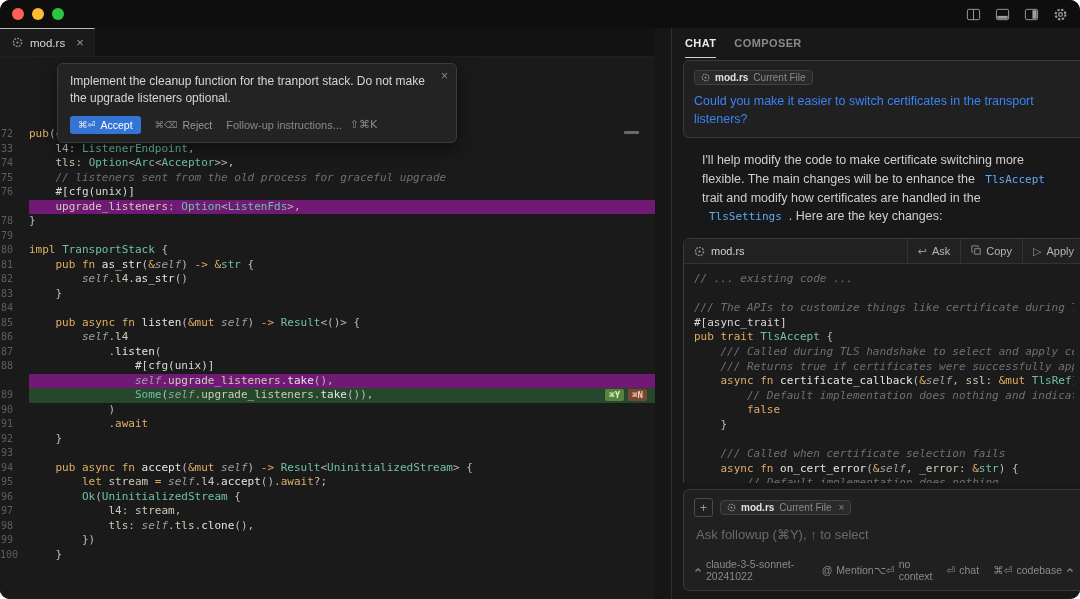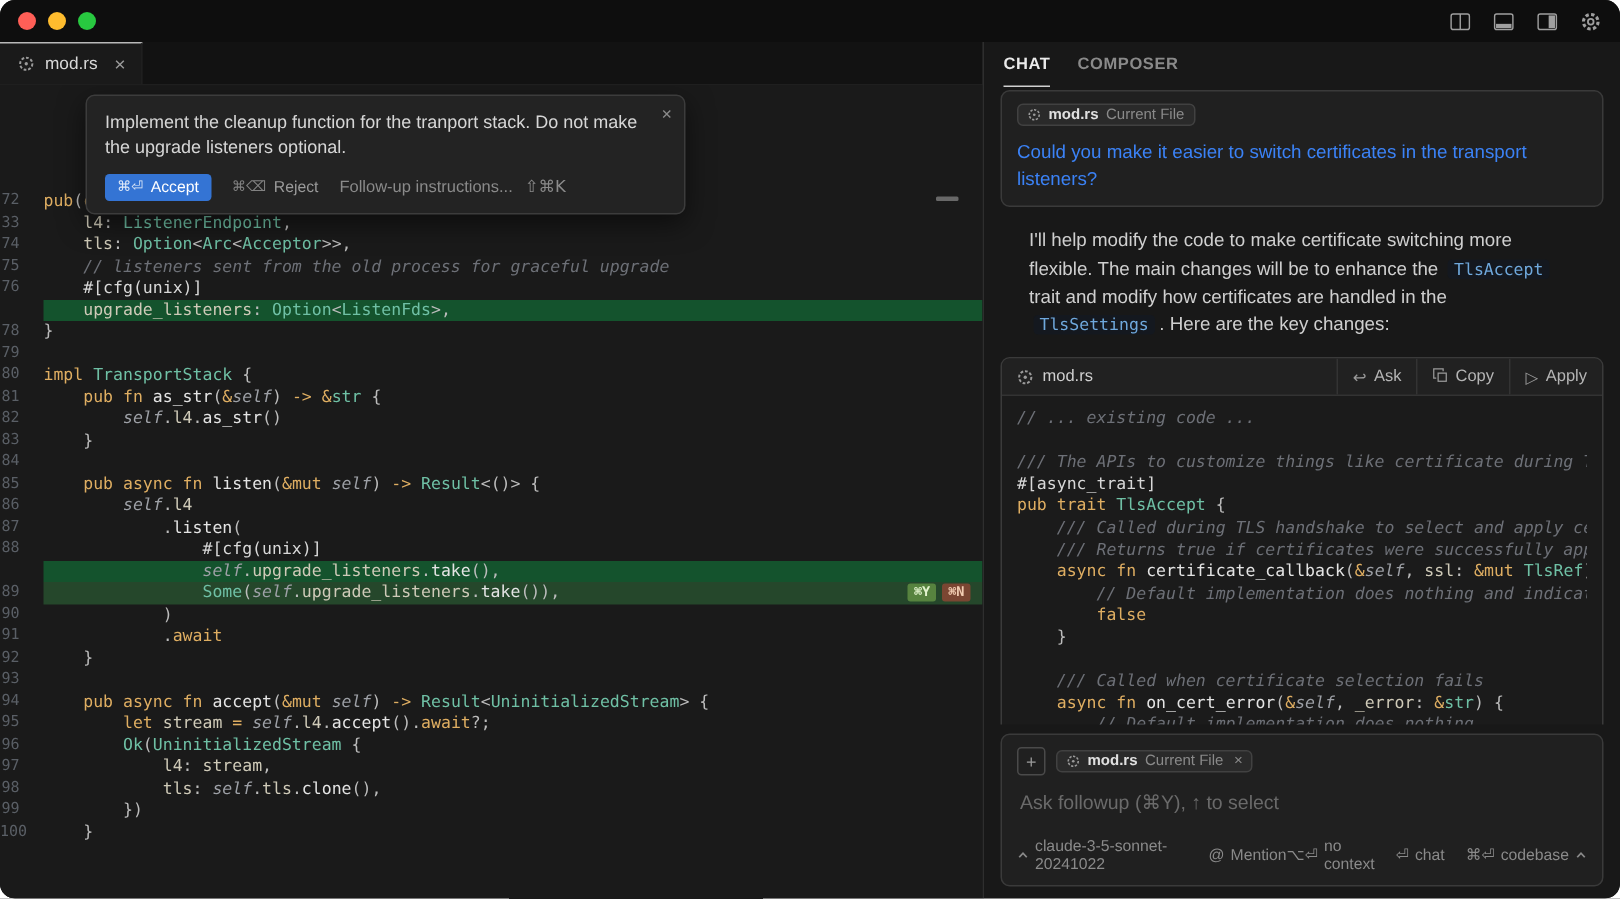--- a/index.html
+++ b/index.html
@@ -5,34 +5,34 @@
   html,body{margin:0;padding:0;background:#ffffff;font-family:"Liberation Sans",sans-serif;}
   .window{position:relative;width:1080px;height:599px;background:#161616;border-radius:10px;overflow:hidden;}
   
   .titlebar{height:28px;background:#0e0e0e;display:flex;align-items:center;justify-content:space-between;padding:0 12px;}
   .traffic{display:flex;gap:8px;align-items:center;}
   .tl{width:12px;height:12px;border-radius:50%;}
   .tl.red{background:#ff5f57}.tl.yellow{background:#febc2e}.tl.green{background:#28c840}
   .tb-icons{display:flex;gap:14px;align-items:center;}
   .tb-icons svg{display:block;opacity:.85}
   
-  .main{display:flex;height:571px;}
+  .main{display:flex;height:571px;gap:16px;}
   .editor-pane{width:655px;flex:none;display:flex;flex-direction:column;background:#1a1a1a;}
   .chat-pane{width:425px;flex:none;display:flex;flex-direction:column;background:#181818;border-left:1px solid #2e2e2e;box-sizing:border-box;}
   
   .tabbar{height:28px;background:#121212;display:flex;align-items:stretch;border-bottom:1px solid #1f1f1f;}
   .tab{display:flex;align-items:center;gap:7px;padding:0 10px 0 12px;background:#1a1a1a;border-top:1px solid #b9b9b9;border-right:1px solid #1f1f1f;font-size:11.5px;color:#d8d8d8;}
   .tab .close{color:#9a9a9a;font-size:13px;margin-left:4px;cursor:pointer;}
   
   .editor{position:relative;flex:1;overflow:hidden;background:#1a1a1a;}
   .code{position:absolute;top:70px;left:0;right:0;font-family:"DejaVu Sans Mono",monospace;font-size:11px;}
   .row{display:flex;height:14.5px;line-height:14.5px;}
   .gutter{width:29px;flex:none;text-align:right;padding-right:16px;box-sizing:border-box;color:#5a5f66;font-size:10px;}
   .txt{flex:1;white-space:pre;position:relative;overflow:hidden;}
-  .row.del .txt{background:#14532d;}
+  .row.del .txt{background:#701a75;}
   .row.add .txt{background:#25472b;}
   .tk-k{color:#dfae62}.tk-t{color:#6fc0a5}.tk-m{color:#e4e4e4}.tk-f{color:#cfcab8}
   .tk-p{color:#bcbcbc}.tk-c{color:#6d7077;font-style:italic}.tk-s{color:#9da0a6;font-style:italic}.tk-a{color:#d8d8d8}
   .badges{position:absolute;right:8px;top:1px;display:flex;gap:4px;}
   .badge{font-family:"DejaVu Sans Mono",monospace;font-size:9px;font-weight:bold;padding:0 4px;border-radius:2px;height:12px;line-height:12px;}
   .badge.yes{background:#57833f;color:#e2f3cd;}
   .badge.no{background:#7a4632;color:#f2cdb2;}
   .minimark{position:absolute;top:74px;left:624px;width:15px;height:3px;background:#8a8a8a;border-radius:1px;opacity:.7;}
   
   .popup{position:absolute;top:6px;left:57px;width:400px;background:#232323;border:1px solid #3c3c3c;border-radius:6px;box-shadow:0 6px 18px rgba(0,0,0,.5);padding:9px 12px 8px;box-sizing:border-box;}

